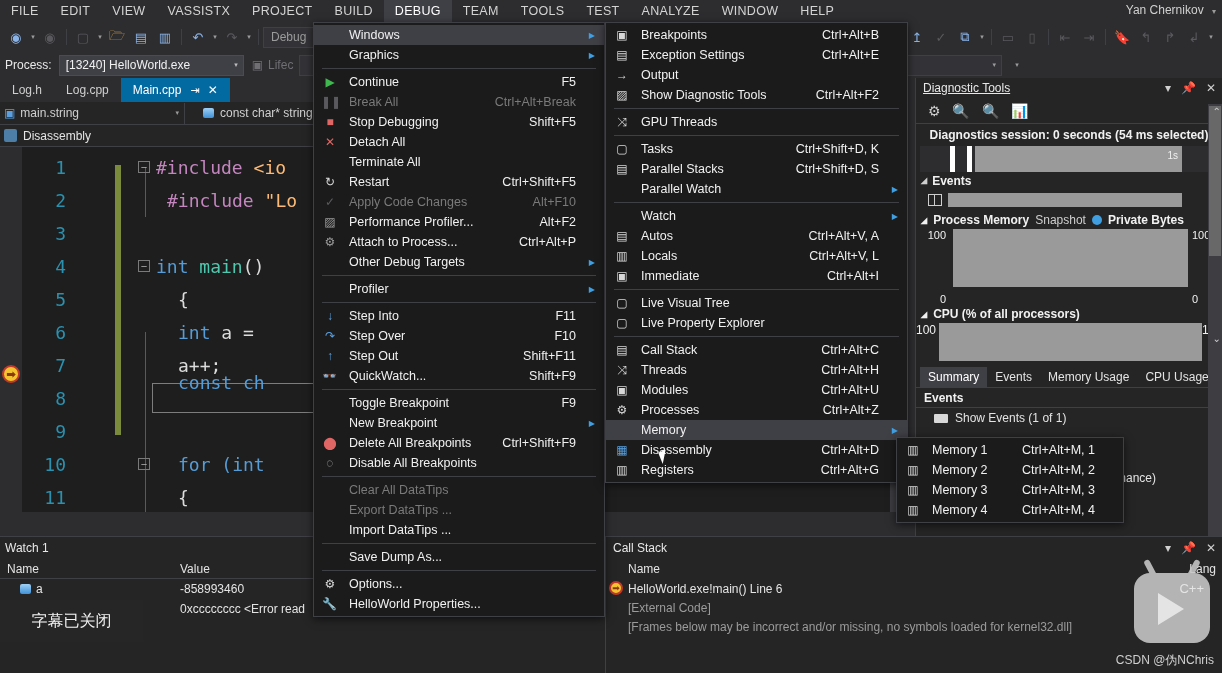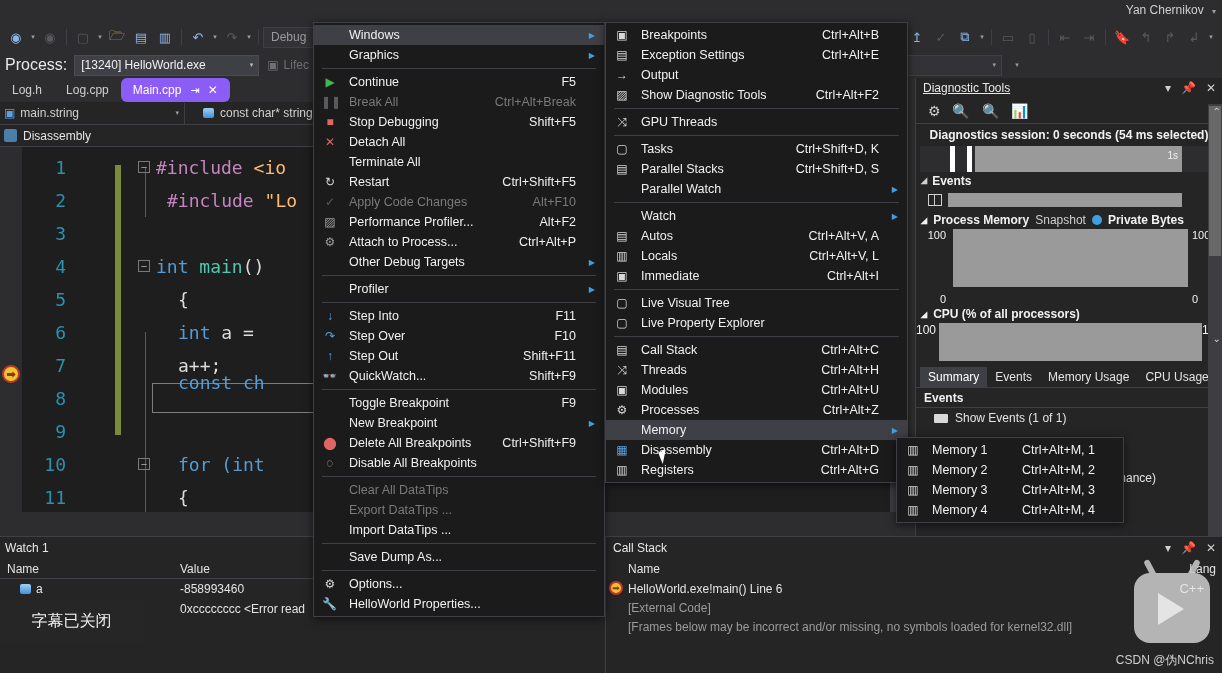--- a/index.html
+++ b/index.html
@@ -30,38 +30,38 @@
   .tsep { width:1px; height:16px; background:#3f3f46; margin:0 4px; }
   .tcaret { color:#9b9b9b; font-size:7px; width:10px; text-align:center; }
   .combo { height:21px; border:1px solid #3f3f46; background:#333337;
            color:#9b9b9b; font-size:12px; display:flex; align-items:center;
            padding:0 18px 0 7px; position:relative; }
   .combo .cc { position:absolute; right:5px; font-size:7px; color:#9b9b9b; }
 
   
   .procbar { position:absolute; left:0; top:52px; width:1222px; height:26px;
              background:#2d2d30; display:flex; align-items:center; padding-left:5px; }
-  .procbar .lbl { font-size:16px; color:#e8e8e8; margin-right:7px; }
+  .procbar .lbl { font-size:12px; color:#e8e8e8; margin-right:7px; }
   .procsel { width:185px; height:21px; background:#3f3f46; border:1px solid #4b4b51;
              display:flex; align-items:center; padding:0 16px 0 6px;
              font-size:12px; color:#f1f1f1; position:relative; }
   .procsel .cc { position:absolute; right:5px; font-size:7px; color:#bdbdbd; }
   .lifec { display:flex; align-items:center; gap:5px; margin-left:8px;
            color:#6f6f74; font-size:12px; }
   .thrsel { width:120px; height:21px; background:#333337; border:1px solid #3f3f46;
             margin-left:6px; }
 
   
   .editor { position:absolute; left:0; top:78px; width:905px; height:434px;
             background:#1e1e1e; }
   .tabstrip { position:absolute; left:0; top:0; width:905px; height:24px;
               background:#2d2d30; display:flex; align-items:flex-end; }
   .tab { height:24px; padding:0 12px; display:flex; align-items:center;
          font-size:12px; color:#d0d0d0; background:#2d2d30; }
-  .tab.sel { background:#8b5cf6; color:#fff;border-radius:6px; }
+  .tab.sel { background:#0369a1; color:#fff; }
   .tab .pin { margin-left:9px; font-size:11px; }
   .tab .x { margin-left:8px; font-size:12px; }
 
   .navbar2 { position:absolute; left:0; top:24px; width:905px; height:23px;
              background:#252526; display:flex; align-items:center; border-bottom:1px solid #3f3f46;}
   .navsel { width:185px; height:21px; background:#252526; border-right:1px solid #3f3f46;
             display:flex; align-items:center; padding-left:4px; gap:5px;
             font-size:12px; color:#d0d0d0; position:relative; }
   .navsel .cc { position:absolute; right:5px; font-size:7px; color:#9b9b9b; }
   .navsel2 { flex:1; display:flex; align-items:center; padding-left:18px; gap:6px;
@@ -225,20 +225,35 @@
   .logoCpp { position:absolute; right:6px; top:8px; font-size:13px; color:#fff;
              font-family:"Liberation Sans", sans-serif; }
   .csdn { position:absolute; right:8px; bottom:4px; font-size:12px;
           color:#cfcfcf; z-index:75; }
 </style>
 </head>
 <body>
 
 <div id="root">
 
+  <div class="menubar" id="menubar">
+      <div class="mi">FILE</div>
+      <div class="mi">EDIT</div>
+      <div class="mi">VIEW</div>
+      <div class="mi">VASSISTX</div>
+      <div class="mi">PROJECT</div>
+      <div class="mi">BUILD</div>
+      <div class="mi active">DEBUG</div>
+      <div class="mi">TEAM</div>
+      <div class="mi">TOOLS</div>
+      <div class="mi">TEST</div>
+      <div class="mi">ANALYZE</div>
+      <div class="mi">WINDOW</div>
+      <div class="mi">HELP</div>
+    </div>
   <div class="userbox">
     <span>Yan Chernikov</span>
     <span class="caret">▾</span>
   </div>
 
   <div class="toolbar">
     <div style="width:4px"></div>
     <div class="tbtn">◉</div>
     <div class="tcaret">▾</div>
     <div class="tbtn dim">◉</div>

